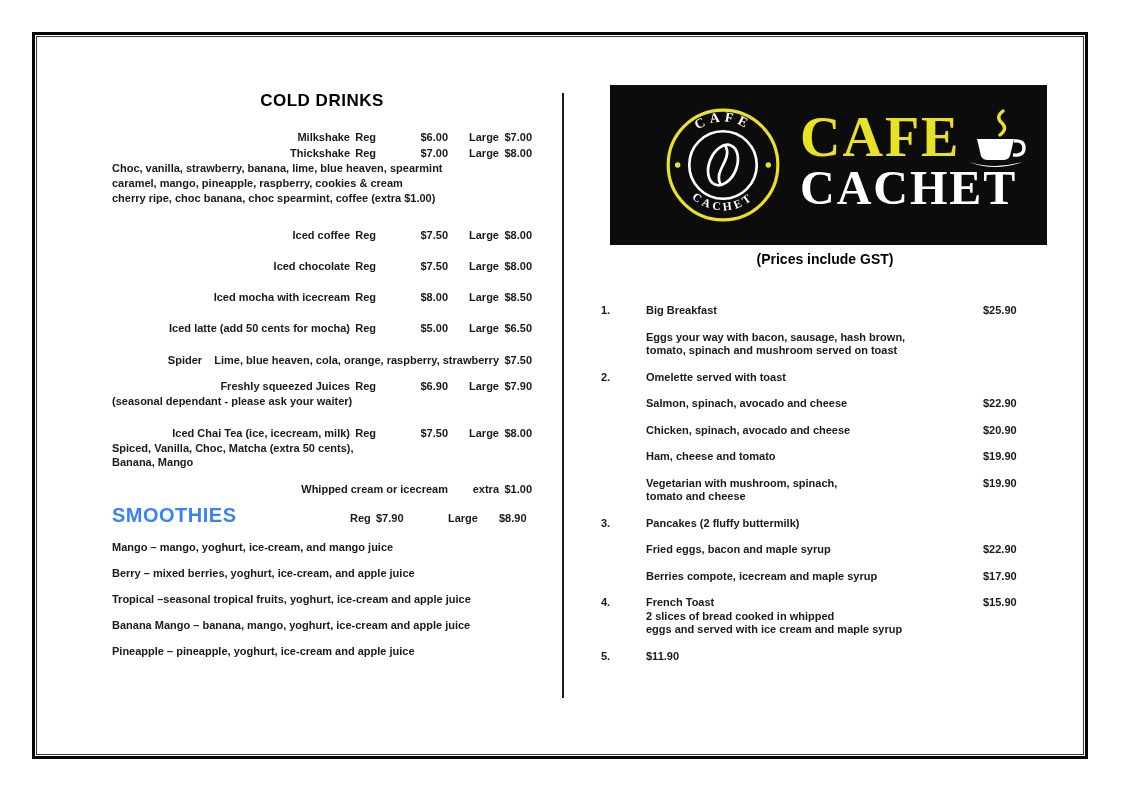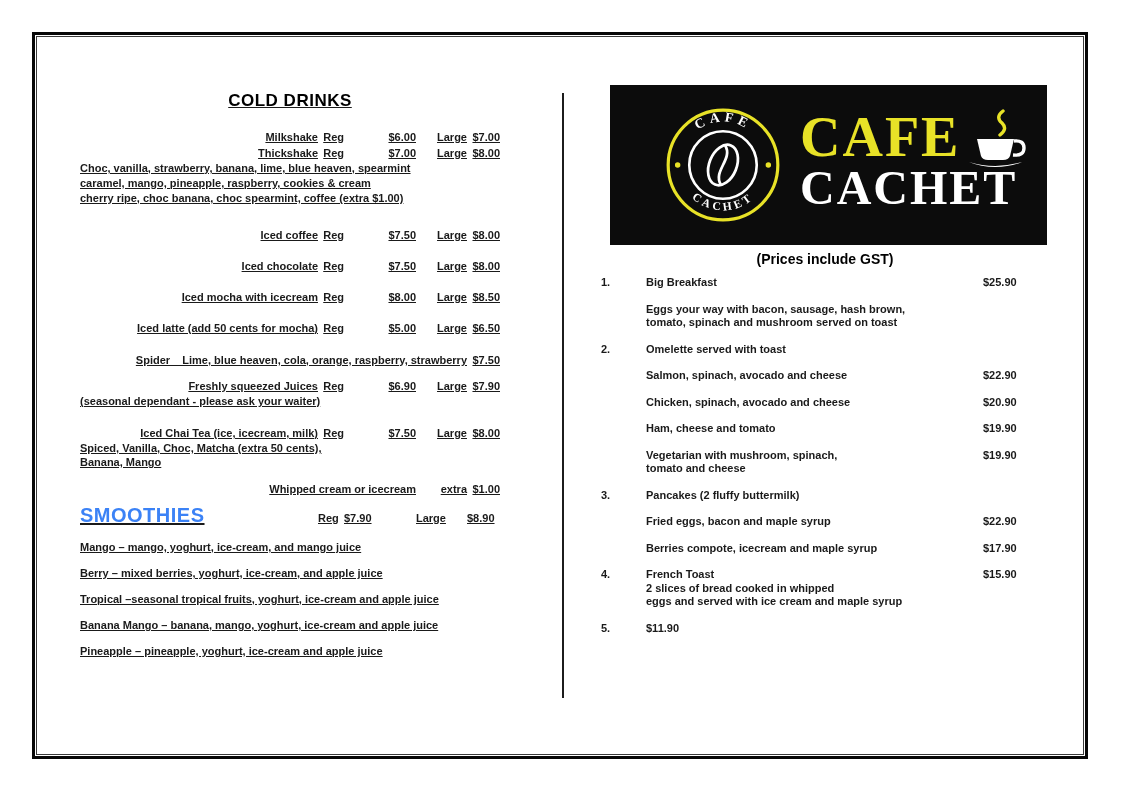--- a/index.html
+++ b/index.html
@@ -13,21 +13,21 @@
     border:3px solid #070707;background:#fff;
   }
   .page::after{
     content:"";position:absolute;inset:1px;border:1px solid #3a3a3a;pointer-events:none;
   }
   .divider{
     position:absolute;left:527px;top:58px;width:1.5px;height:605px;background:#1c1c1c;
   }
 
   
-  .left-col{position:absolute;left:45px;top:56px;width:420px;text-decoration:underline;}
+  .left-col{position:absolute;left:77px;top:56px;width:420px;}
   .cd-heading{
     font-size:17px;line-height:20px;font-weight:700;text-align:center;color:#000;
     letter-spacing:.5px;margin-bottom:18px;
   }
   .drow{
     display:grid;grid-template-columns:238px 26px 72px 51px auto;
     font-size:11px;font-weight:700;line-height:16px;align-items:baseline;text-align:right;
   }
   .drow .span4{grid-column:1/5;}
   .drow .span3{grid-column:1/4;}
@@ -51,21 +51,21 @@
     background:#0c0c0c;
   }
   .badge{position:absolute;left:55px;top:22px;width:116px;height:116px;}
   .logo-text{position:absolute;left:190px;top:26px;font-family:"Liberation Serif","DejaVu Serif",serif;font-weight:700;}
   .logo-line1{font-size:56px;line-height:52px;color:#e8e227;letter-spacing:2px;}
   .logo-line2{font-size:48px;line-height:50px;color:#ffffff;letter-spacing:2px;}
   .cup{position:absolute;left:355px;top:24px;width:66px;height:58px;}
 
   .breakfast{position:absolute;left:566px;top:216px;width:448px;}
   .bf-title{font-size:17px;line-height:21px;font-weight:700;text-align:center;color:#000;}
-  .bf-subtitle{font-size:14px;line-height:17px;font-weight:700;text-align:center;color:#000;margin-bottom:8px;}
+  .bf-subtitle{font-size:14px;line-height:17px;font-weight:700;text-align:center;color:#000;margin-bottom:36px;}
   .brow{
     display:grid;grid-template-columns:45px 337px auto;
     font-size:11px;font-weight:700;line-height:13.5px;margin-bottom:13px;
     align-items:start;
   }
 </style>
 </head>
 <body>
 
 <div class="page">

